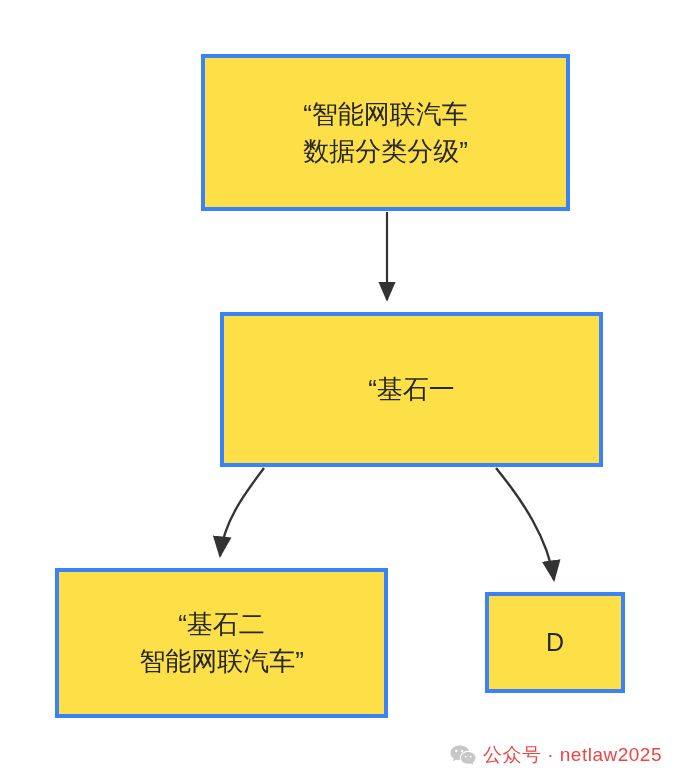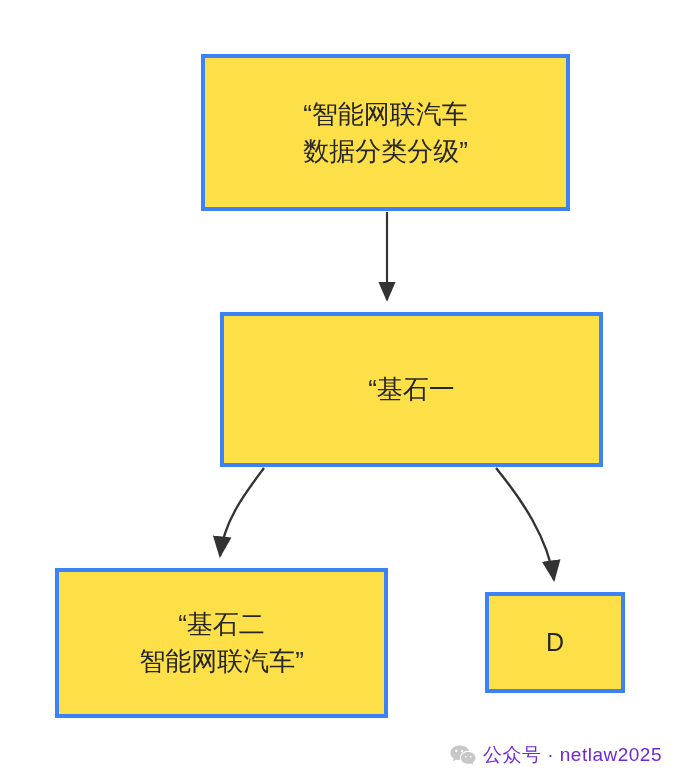--- a/index.html
+++ b/index.html
@@ -78,21 +78,21 @@
     font-size: 25px;
   }
 
   #watermark {
     position: absolute;
     right: 18px;
     bottom: 12px;
     display: flex;
     align-items: center;
     gap: 7px;
-    color: #6d28d9;
+    color: #ef4444;
     font-size: 19px;
     font-family: "Liberation Sans", "DejaVu Sans", sans-serif;
     letter-spacing: 0.5px;
     user-select: none;
     justify-content: center;
   }
   #watermark .wm-text {
     white-space: nowrap;
   }
   #watermark .wm-icon {

